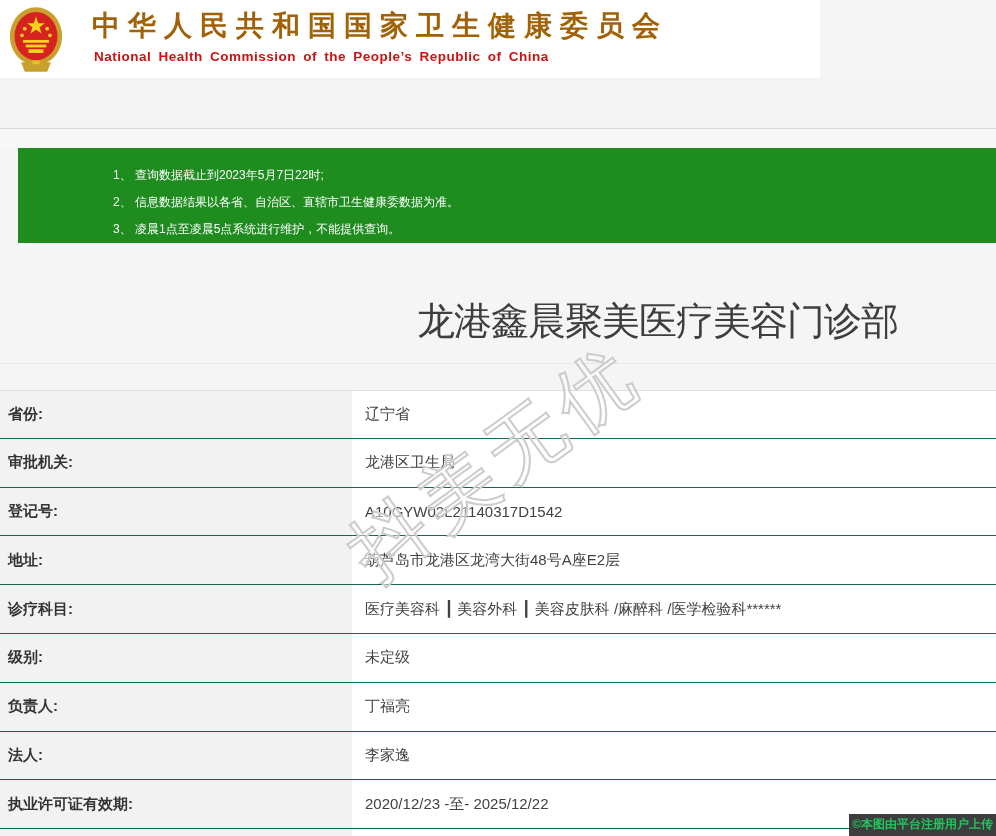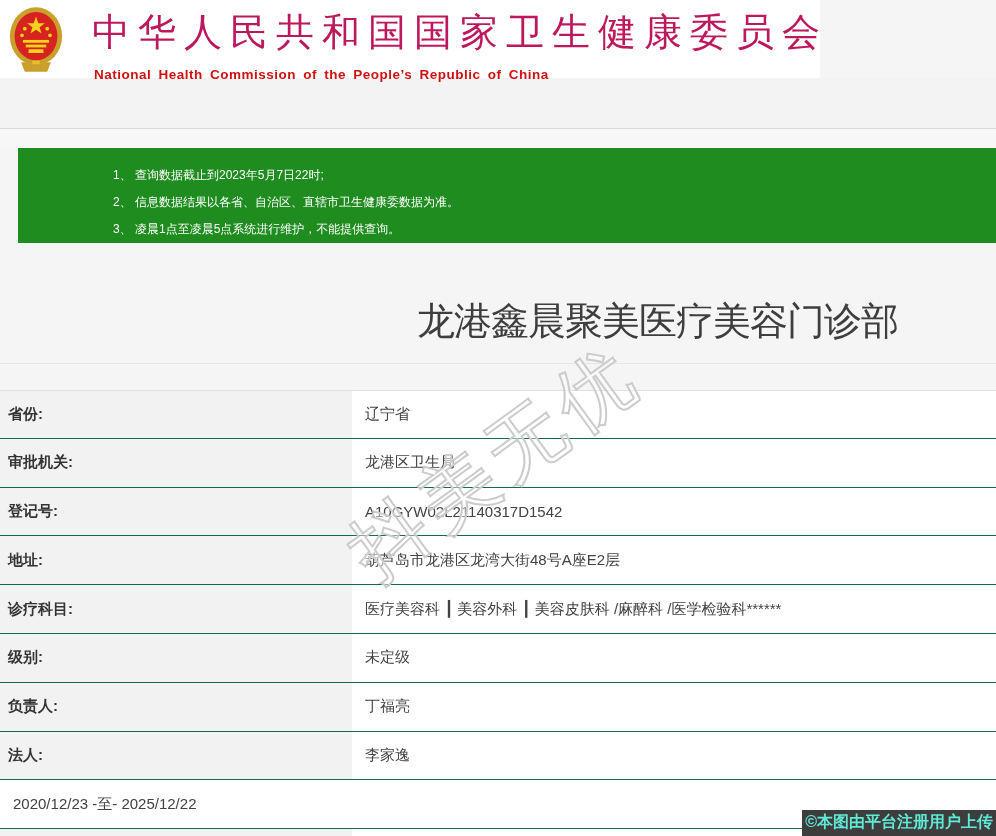--- a/index.html
+++ b/index.html
@@ -3,22 +3,22 @@
 <meta charset="utf-8">
 <style>
   html,body{margin:0;padding:0;}
   body{width:996px;height:836px;overflow:hidden;font-family:"Liberation Sans","DejaVu Sans",sans-serif;}
   .page{position:relative;width:996px;height:836px;background:#f5f5f5;overflow:hidden;}
 
   
   .header{position:absolute;left:0;top:0;width:820px;height:78px;background:#ffffff;}
   .emblem{position:absolute;left:8px;top:4px;width:56px;height:70px;}
   .header-titles{position:absolute;left:92px;top:0;width:720px;height:78px;}
-  .title-cn{position:absolute;left:0;top:7px;font-size:38px;font-weight:normal;color:#be185d;letter-spacing:8px;white-space:nowrap;}
-  .title-en{position:absolute;left:2px;top:67px;font-size:13.5px;font-weight:bold;color:#cf1111;letter-spacing:0.5px;word-spacing:3px;white-space:nowrap;}
+  .title-cn{position:absolute;left:0;top:7px;font-size:28px;font-weight:bold;color:#a16207;letter-spacing:8px;white-space:nowrap;}
+  .title-en{position:absolute;left:2px;top:49px;font-size:13.5px;font-weight:bold;color:#cf1111;letter-spacing:0.5px;word-spacing:3px;white-space:nowrap;}
 
   
   .band-a{position:absolute;left:0;top:78px;width:996px;height:50px;background:#f3f3f3;}
   .divider-top{position:absolute;left:0;top:128px;width:996px;height:1px;background:#d9d9d9;}
   .band-b{position:absolute;left:0;top:129px;width:996px;height:19px;background:#f7f7f7;}
 
   
   .notice{position:absolute;left:18px;top:148px;width:978px;height:95px;background:#1e8c1e;box-sizing:border-box;padding:14px 0 0 95px;}
   .notice-line{color:#ffffff;font-size:12px;line-height:27px;white-space:nowrap;}
 
@@ -31,21 +31,21 @@
   .row{display:flex;height:48.8px;box-sizing:border-box;border-bottom:1px solid #15694c;}
   .row.first{border-top:1px solid #e0e0e0;}
   .row.partial{height:7px;border-bottom:none;}
   .cell-label{width:352px;box-sizing:border-box;background:#f2f2f2;display:flex;align-items:center;padding-left:8px;font-size:15px;font-weight:bold;color:#333333;}
   .cell-value{flex:1;background:#ffffff;display:flex;align-items:center;padding-left:13px;font-size:15px;color:#424242;}
 
   
   .watermark{position:absolute;left:317px;top:402px;width:380px;height:80px;transform:rotate(-36deg);transform-origin:center;font-size:76px;letter-spacing:8px;white-space:nowrap;color:rgba(255,255,255,0.45);-webkit-text-stroke:2px #cccccc;z-index:6;pointer-events:none;}
 
   
-  .badge{position:absolute;right:0;bottom:0;background:#3d3d3d;color:#5eead4;font-size:16px;font-weight:bold;padding:2px 3px 3px 3px;white-space:nowrap;z-index:10;}
+  .badge{position:absolute;right:0;bottom:0;background:#3d3d3d;color:#22c55e;font-size:12px;font-weight:bold;padding:2px 3px 3px 3px;white-space:nowrap;z-index:10;}
 </style>
 </head>
 <body>
 
 <div class="page">
 
   <div class="band-a"></div>
   <div class="divider-top"></div>
   <div class="band-b"></div>
 
@@ -106,20 +106,21 @@
     </div>
     <div class="row">
       <div class="cell-label">负责人:</div>
       <div class="cell-value">丁福亮</div>
     </div>
     <div class="row">
       <div class="cell-label">法人:</div>
       <div class="cell-value">李家逸</div>
     </div>
     <div class="row">
+      <div class="cell-label">执业许可证有效期:</div>
       <div class="cell-value">2020/12/23 -至- 2025/12/22</div>
     </div>
     <div class="row partial">
       <div class="cell-label"></div>
       <div class="cell-value"></div>
     </div>
   </div>
 
   <div class="watermark">抖美无优</div>
 

